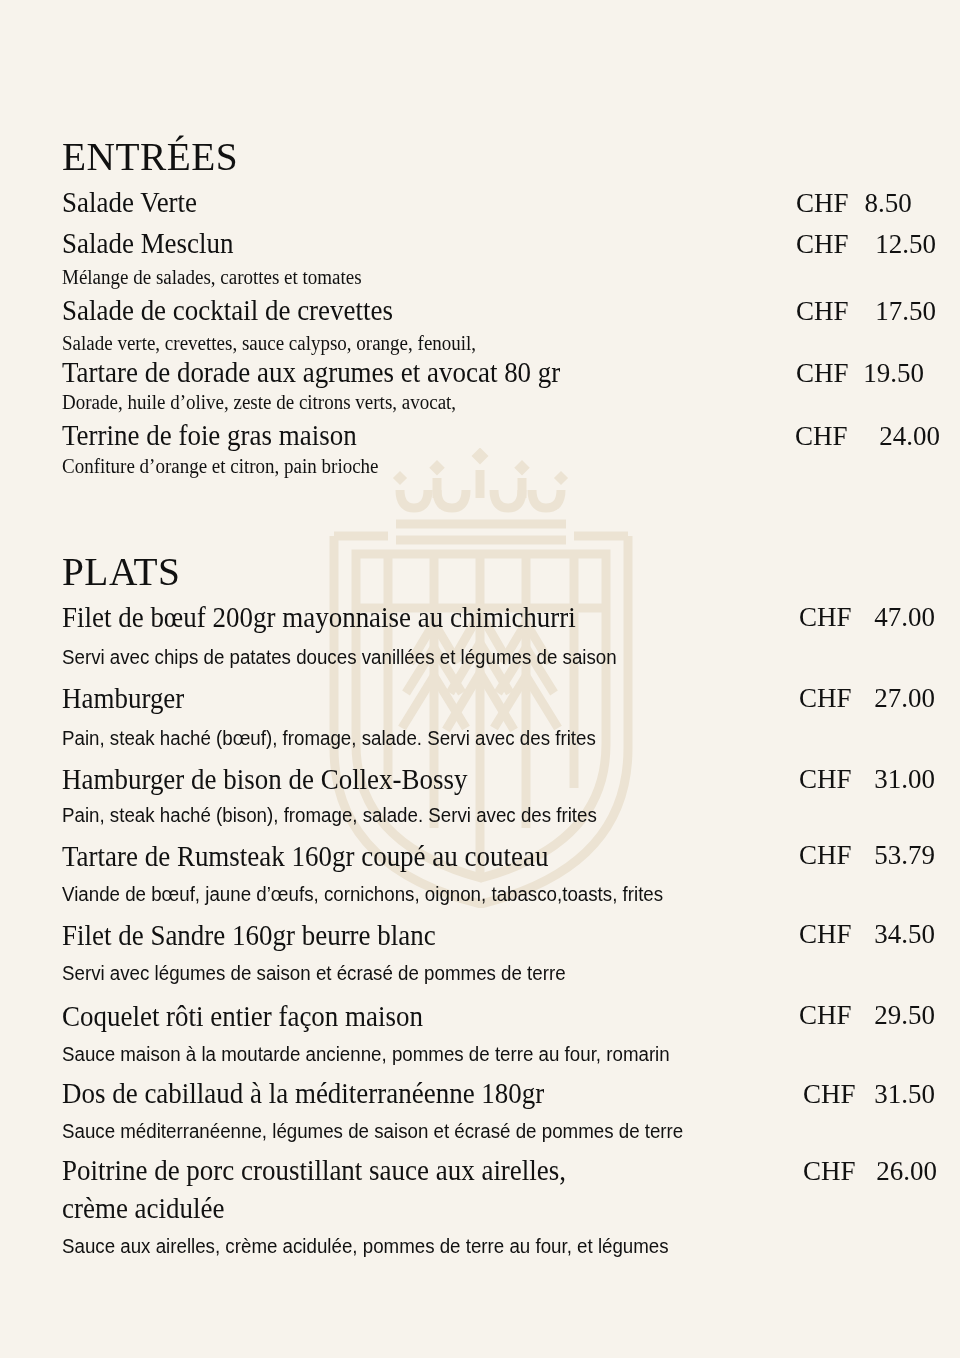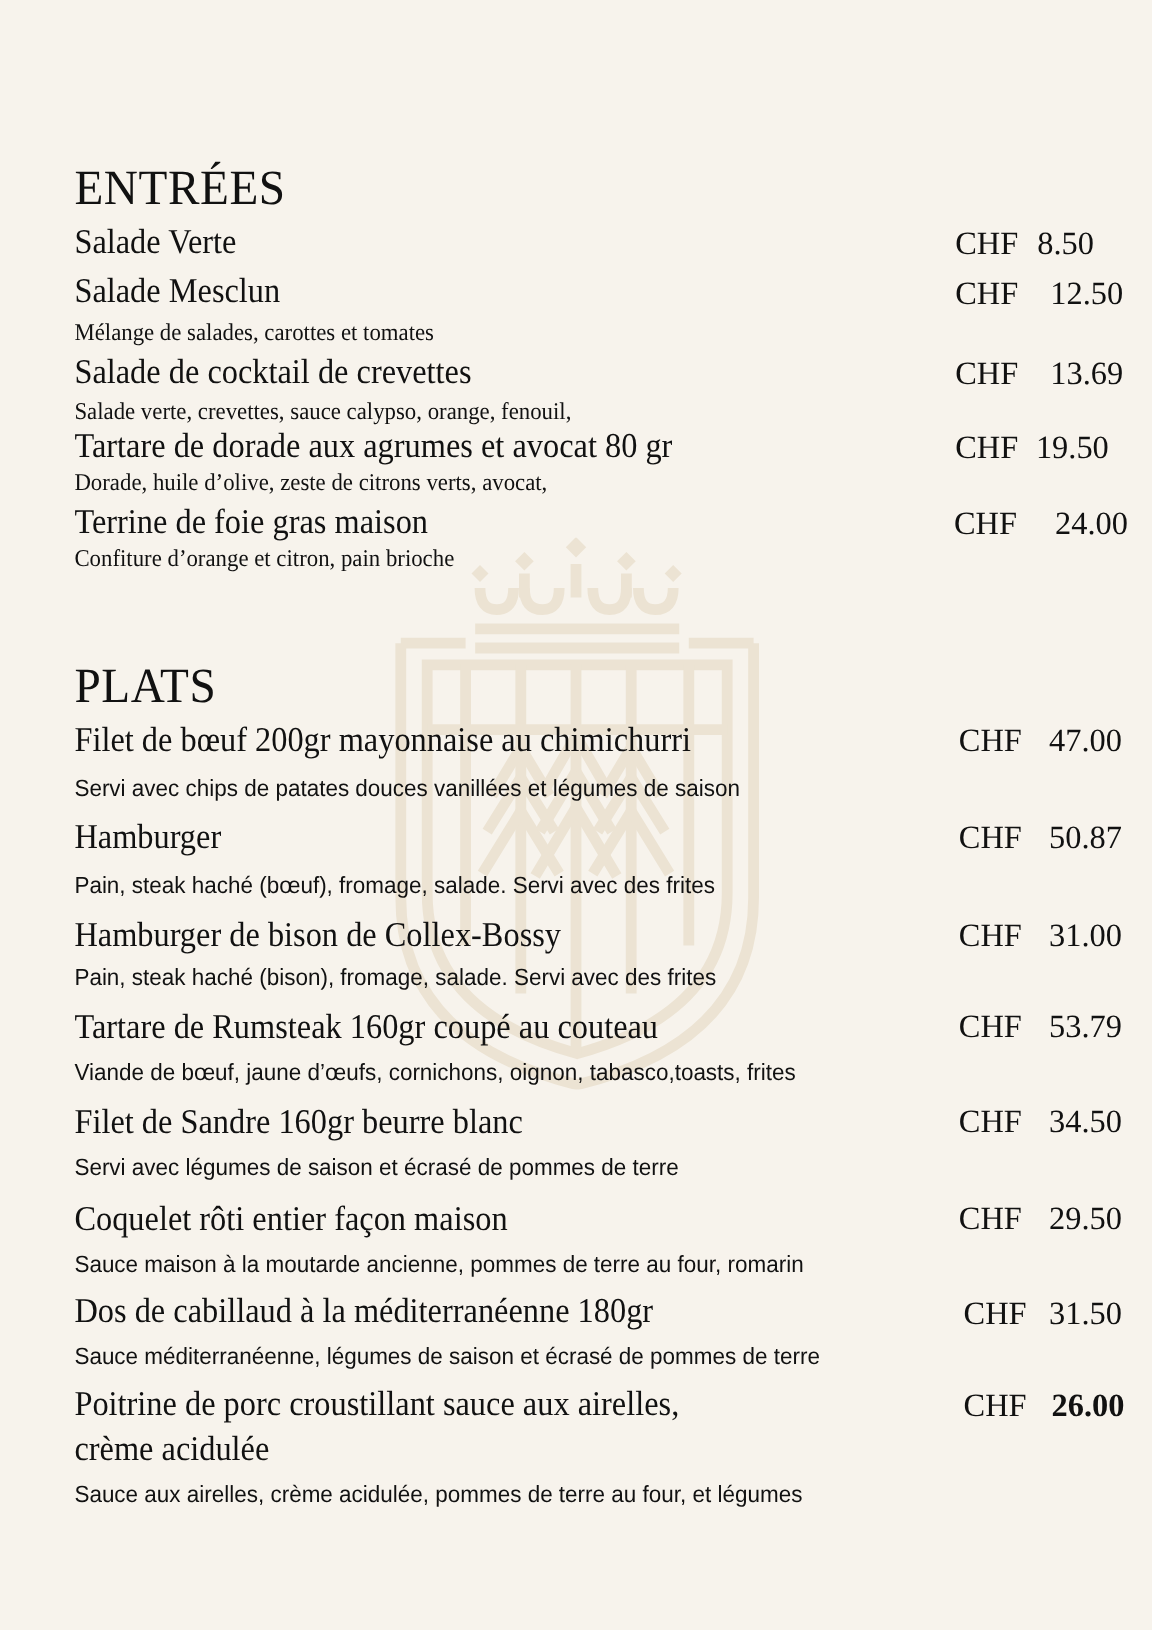--- a/index.html
+++ b/index.html
@@ -87,21 +87,21 @@
 <div class="abs amt" style="left:820px; top:190px;text-align:center;">8.50</div>
 
 <div class="abs dish" style="left:62px; top:229px;">Salade Mesclun</div>
 <div class="abs desc-serif" style="left:62px; top:267px;">Mélange de salades, carottes et tomates</div>
 <div class="abs cur" style="left:768px; top:231px;">CHF</div>
 <div class="abs amt" style="left:828px; top:231px;">12.50</div>
 
 <div class="abs dish" style="left:62px; top:296px;">Salade de cocktail de crevettes</div>
 <div class="abs desc-serif" style="left:62px; top:333px;">Salade verte, crevettes, sauce calypso, orange, fenouil,</div>
 <div class="abs cur" style="left:768px; top:298px;">CHF</div>
-<div class="abs amt" style="left:828px; top:298px;">13.69</div>
+<div class="abs amt" style="left:828px; top:298px;">17.50</div>
 
 <div class="abs dish" style="left:62px; top:358px;">Tartare de dorade aux agrumes et avocat 80 gr</div>
 <div class="abs desc-serif" style="left:62px; top:392px;">Dorade, huile d’olive, zeste de citrons verts, avocat,</div>
 <div class="abs cur" style="left:768px; top:360px;">CHF</div>
 <div class="abs amt" style="left:816px; top:360px;">19.50</div>
 
 <div class="abs dish" style="left:62px; top:421px;">Terrine de foie gras maison</div>
 <div class="abs desc-serif" style="left:62px; top:456px;">Confiture d’orange et citron, pain brioche</div>
 <div class="abs cur" style="left:767px; top:423px;">CHF</div>
 <div class="abs amt" style="left:832px; top:423px;">24.00</div>
@@ -109,21 +109,21 @@
 <div class="abs section-title" style="left:62px; top:551px;">PLATS</div>
 
 <div class="abs dish" style="left:62px; top:603px;">Filet de bœuf 200gr mayonnaise au chimichurri</div>
 <div class="abs desc-sans" style="left:62px; top:648px;">Servi avec chips de patates douces vanillées et légumes de saison</div>
 <div class="abs cur" style="left:771px; top:604px;">CHF</div>
 <div class="abs amt" style="left:827px; top:604px;">47.00</div>
 
 <div class="abs dish" style="left:62px; top:684px;">Hamburger</div>
 <div class="abs desc-sans" style="left:62px; top:729px;">Pain, steak haché (bœuf), fromage, salade. Servi avec des frites</div>
 <div class="abs cur" style="left:771px; top:685px;">CHF</div>
-<div class="abs amt" style="left:827px; top:685px;">50.87</div>
+<div class="abs amt" style="left:827px; top:685px;">27.00</div>
 
 <div class="abs dish" style="left:62px; top:765px;">Hamburger de bison de Collex-Bossy</div>
 <div class="abs desc-sans" style="left:62px; top:806px;">Pain, steak haché (bison), fromage, salade. Servi avec des frites</div>
 <div class="abs cur" style="left:771px; top:766px;">CHF</div>
 <div class="abs amt" style="left:827px; top:766px;">31.00</div>
 
 <div class="abs dish" style="left:62px; top:842px;">Tartare de Rumsteak 160gr coupé au couteau</div>
 <div class="abs desc-sans" style="left:62px; top:885px;">Viande de bœuf, jaune d’œufs, cornichons, oignon, tabasco,toasts, frites</div>
 <div class="abs cur" style="left:771px; top:842px;">CHF</div>
 <div class="abs amt" style="left:827px; top:842px;">53.79</div>
@@ -140,13 +140,13 @@
 
 <div class="abs dish" style="left:62px; top:1079px;">Dos de cabillaud à la méditerranéenne 180gr</div>
 <div class="abs desc-sans" style="left:62px; top:1122px;">Sauce méditerranéenne, légumes de saison et écrasé de pommes de terre</div>
 <div class="abs cur" style="left:775px; top:1081px;">CHF</div>
 <div class="abs amt" style="left:827px; top:1081px;">31.50</div>
 
 <div class="abs dish" style="left:62px; top:1156px;">Poitrine de porc croustillant sauce aux airelles,</div>
 <div class="abs dish" style="left:62px; top:1194px;">crème acidulée</div>
 <div class="abs desc-sans" style="left:62px; top:1237px;">Sauce aux airelles, crème acidulée, pommes de terre au four, et légumes</div>
 <div class="abs cur" style="left:775px; top:1158px;">CHF</div>
-<div class="abs amt" style="left:829px; top:1158px;font-weight:bold;">26.00</div>
+<div class="abs amt" style="left:829px; top:1158px;">26.00</div>
 
 </body></html>

